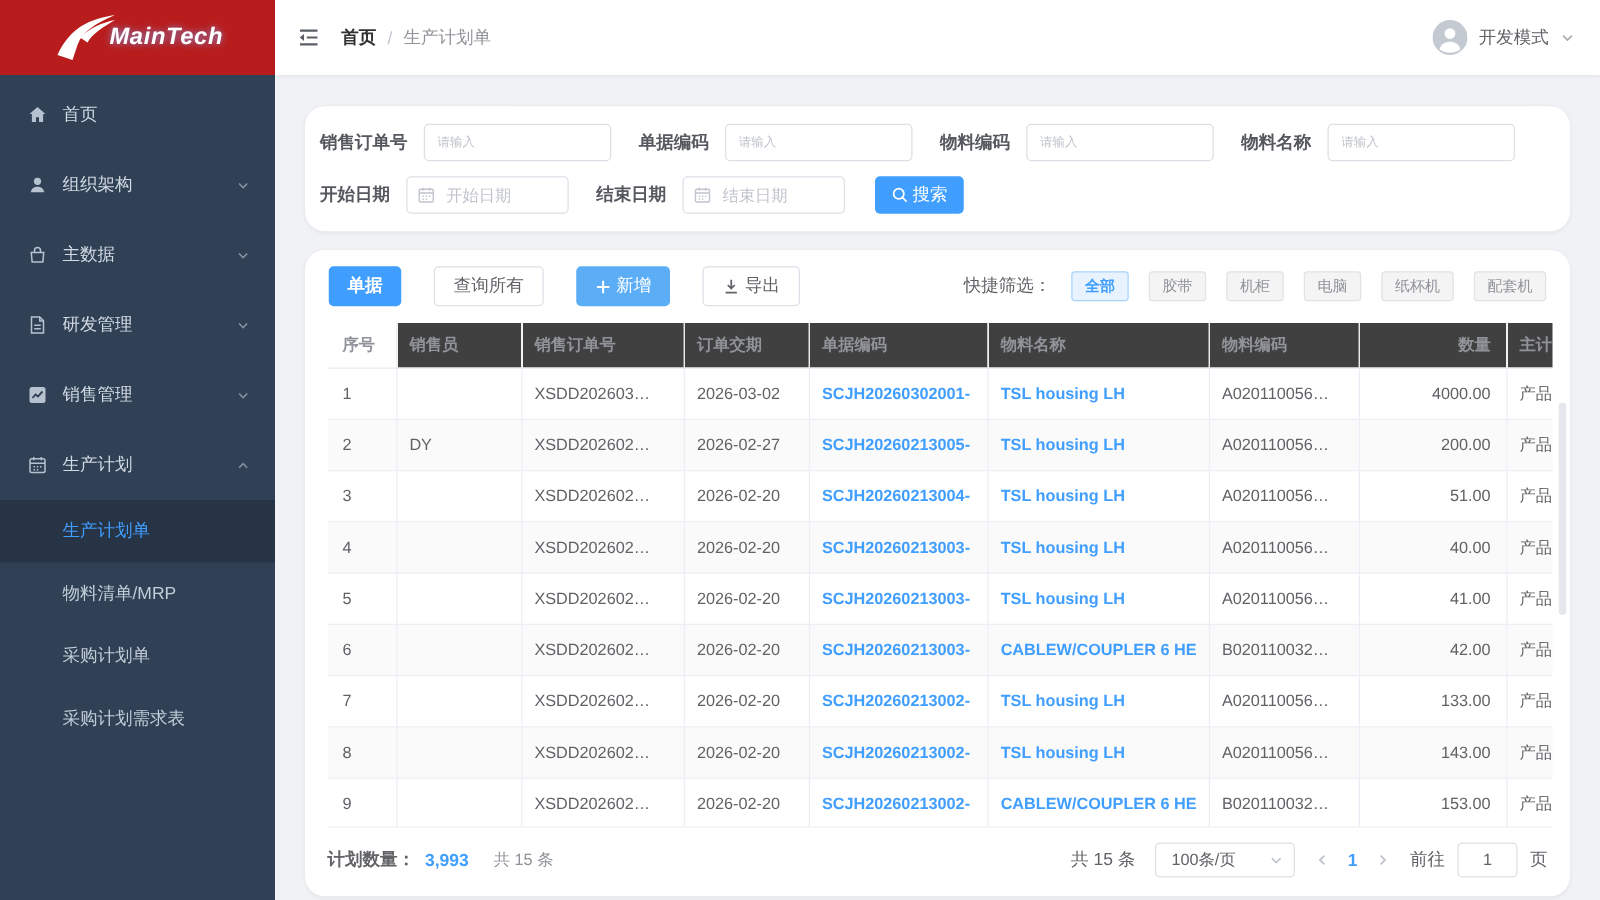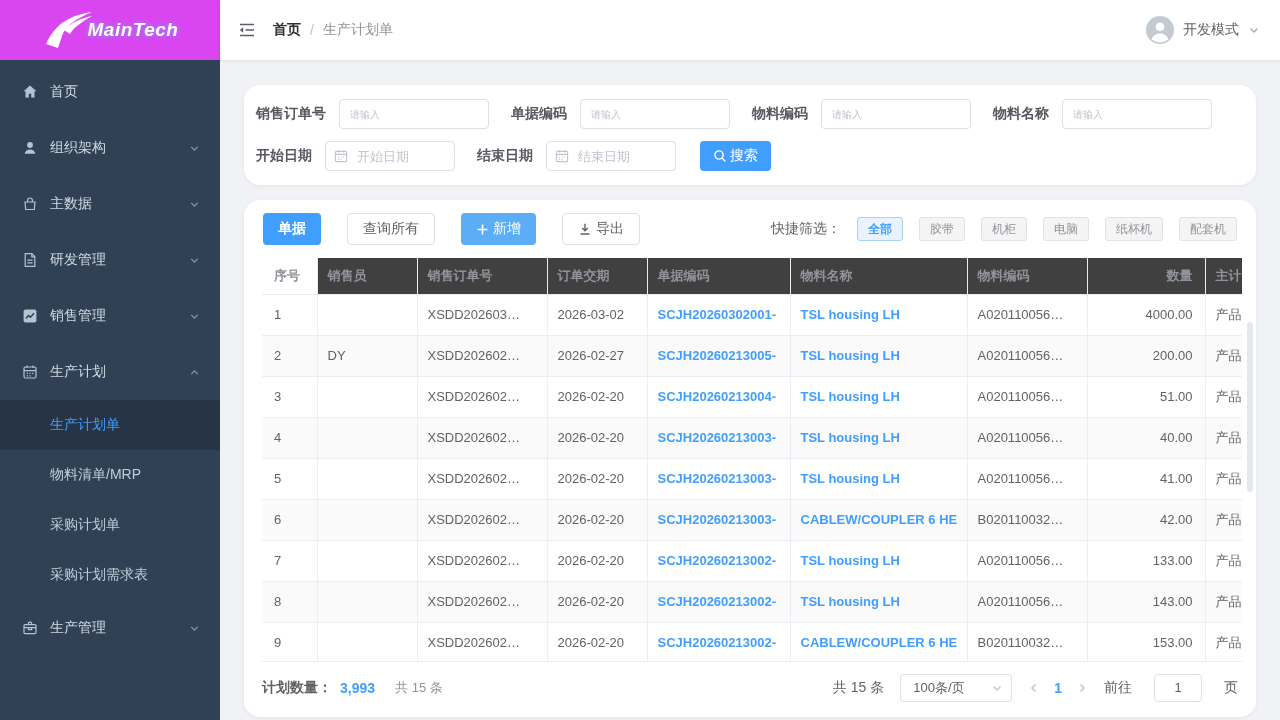--- a/index.html
+++ b/index.html
@@ -2,21 +2,21 @@
 <html><head>
 <meta charset="utf-8">
 <style>
   * { box-sizing: border-box; margin: 0; padding: 0; }
   html,body { width:1280px; height:720px; overflow:hidden; }
   body { font-family:"Liberation Sans","DejaVu Sans",sans-serif; background:#f0f2f5; }
   .app { display:flex; width:1280px; height:720px; overflow:hidden; }
 
   
   .sidebar { width:220px; flex:none; background:#304156; color:#c9d3dd; display:flex; flex-direction:column; }
-  .logo { height:60px; flex:none; background:#d946ef; display:flex; align-items:center; justify-content:center; }
+  .logo { height:60px; flex:none; background:#b91c1c; display:flex; align-items:center; justify-content:center; }
   .logo svg { width:52px; height:40px; margin-right:-6px; }
   .brand { color:#fff; font-weight:bold; font-style:italic; font-size:19px; letter-spacing:.5px;
            text-shadow:0 0 6px rgba(120,170,255,.8); }
   .side-nav { flex:1; overflow:hidden; padding-top:4px; }
   .nav-item { height:56px; display:flex; align-items:center; padding:0 20px 0 22px; font-size:14px; cursor:pointer; color:#d2dae3; }
   .nav-item svg { width:16px; height:16px; margin-right:12px; flex:none; color:#b6c2cf; }
   .nav-label { flex:1; white-space:nowrap; }
   .nav-item svg.chev { width:11px; height:11px; margin-right:0; color:#8troke:#8a95a3; color:#8a95a3; }
   .sub-item { height:50px; display:flex; align-items:center; padding-left:50px; font-size:14px; color:#c3cdd8; cursor:pointer; white-space:nowrap; }
   .sub-item.active { background:#263445; color:#409eff; }
@@ -91,21 +91,21 @@
   .plan-qty { font-size:14px; color:#409eff; font-weight:700; margin-left:8px; }
   .tf-total-l { margin-left:20px; font-size:13px; color:#909399; }
   .tf-right { display:flex; align-items:center; gap:16px; }
   .tf-total-r { font-size:14px; color:#606266; }
   .page-size { width:112px; height:28px; border:1px solid #dcdfe6; border-radius:4px; display:flex; align-items:center;
                padding:0 8px 0 12px; font-size:13px; color:#606266; cursor:pointer; background:#fff; }
   .page-size .chev { margin-left:auto; color:#c0c4cc; }
   .pager { display:flex; align-items:center; gap:14px; }
   .pg-arrow { color:#c0c4cc; cursor:pointer; display:flex; }
   .pg-num { color:#409eff; font-weight:700; font-size:14px; cursor:pointer; }
-  .goto { display:flex; align-items:center; gap:22px; font-size:14px; color:#606266; }
+  .goto { display:flex; align-items:center; gap:10px; font-size:14px; color:#606266; }
   .goto-input { width:48px; height:28px; border:1px solid #dcdfe6; border-radius:4px; text-align:center; font-size:13px;
                 color:#606266; font-family:inherit; outline:none; }
 </style>
 </head>
 <body>
 
 <div class="app">
 
   <aside class="sidebar">
     <div class="logo">
@@ -172,30 +172,20 @@
           <span class="nav-label">生产计划</span>
           <svg viewBox="0 0 12 12" fill="none" stroke="currentColor" stroke-width="1.4" class="chev">
             <polyline points="2.5,7.8 6,4.2 9.5,7.8"></polyline>
           </svg>
         </div>
         <div>
           <div class="sub-item active">生产计划单</div>
           <div class="sub-item">物料清单/MRP</div>
           <div class="sub-item">采购计划单</div>
           <div class="sub-item">采购计划需求表</div>
-        </div>
-        <div class="nav-item">
-          <svg viewBox="0 0 16 16" fill="none" stroke="currentColor" stroke-width="1.2">
-            <rect x="2" y="4.6" width="12" height="9" rx="1"></rect>
-            <path d="M2 7.6h12M6.4 4.6V3.2a1 1 0 0 1 1-1h1.2a1 1 0 0 1 1 1v1.4M6.4 7.6v2h3.2v-2"></path>
-          </svg>
-          <span class="nav-label">生产管理</span>
-          <svg viewBox="0 0 12 12" fill="none" stroke="currentColor" stroke-width="1.4" class="chev">
-            <polyline points="2.5,4.2 6,7.8 9.5,4.2"></polyline>
-          </svg>
         </div>
       </nav>
   </aside>
 
   <div class="main">
 
     <header class="topbar">
       <div class="topbar-left">
         <span class="collapse-btn">
           <svg viewBox="0 0 20 20" width="20" height="20" fill="none" stroke="currentColor" stroke-width="1.7">

